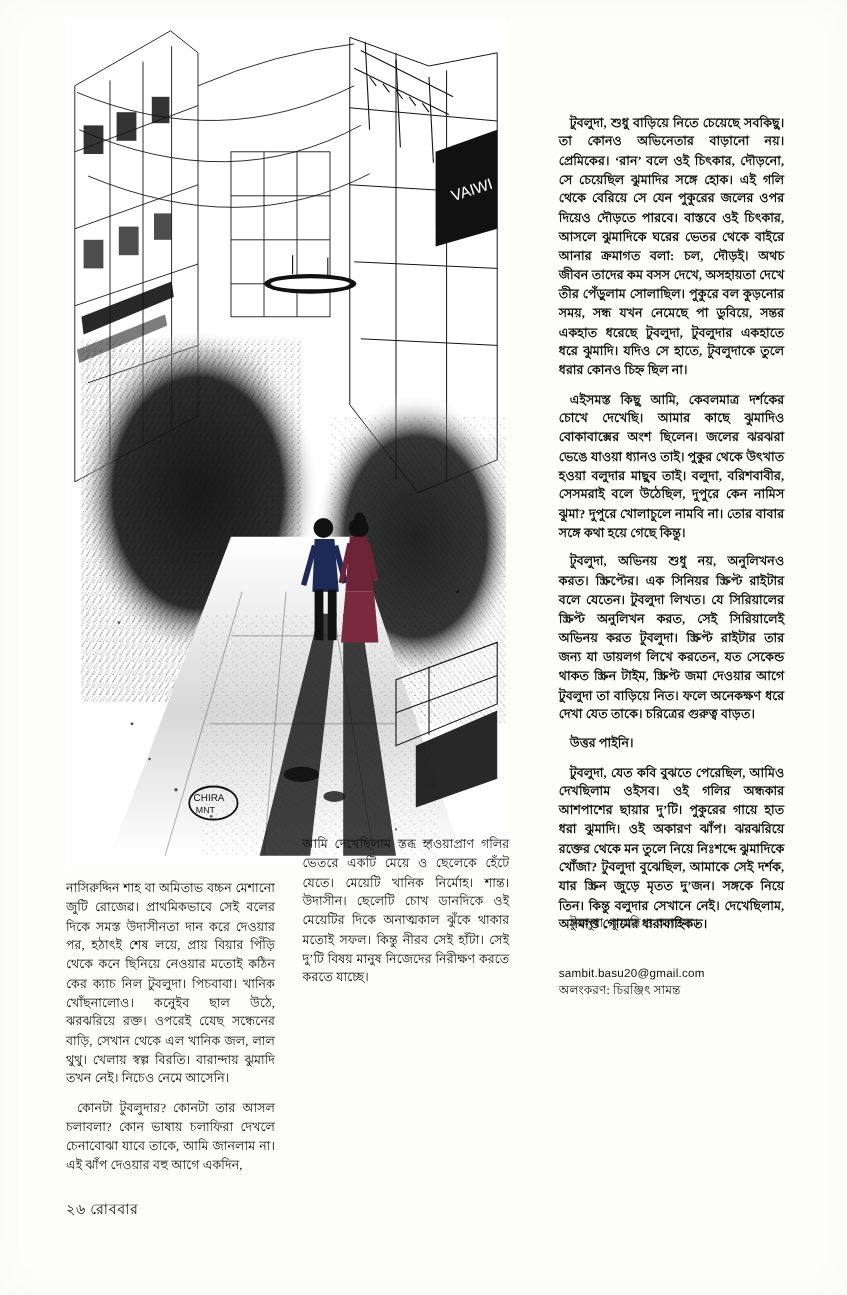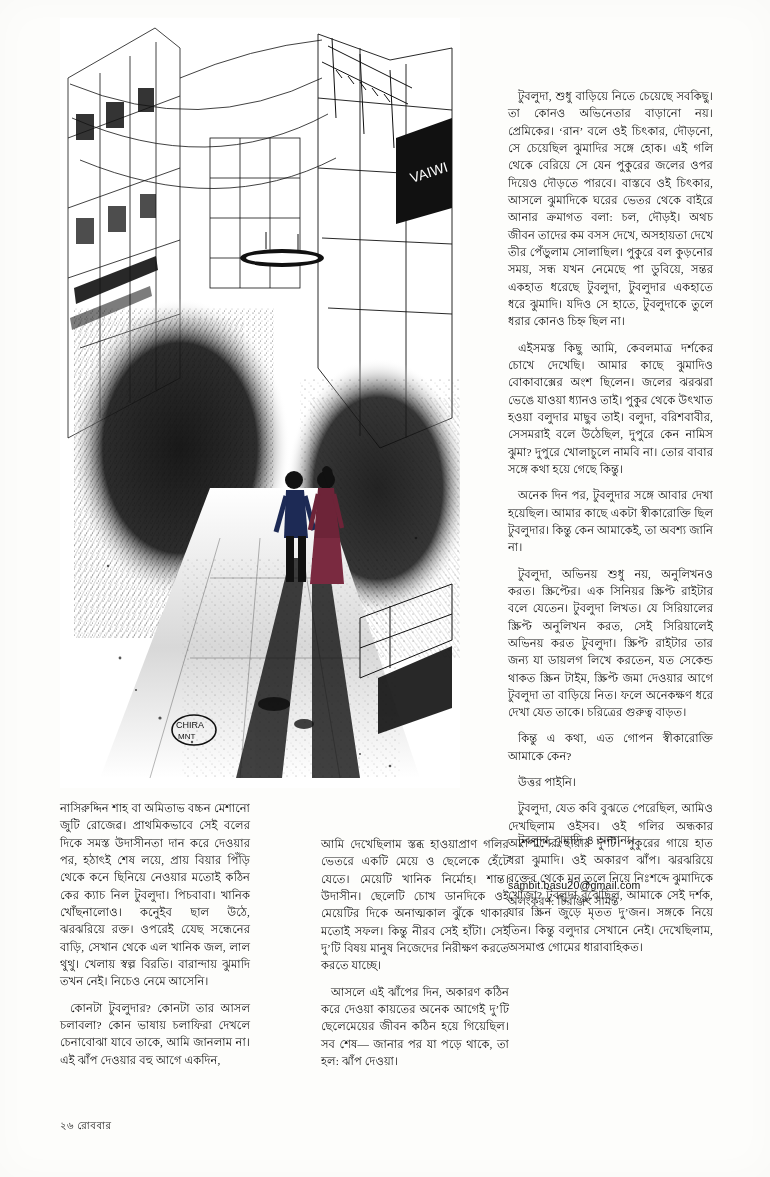--- a/index.html
+++ b/index.html
@@ -51,44 +51,45 @@
   }
   .col p {
     margin: 0 0 9px 0;
     text-indent: 10px;
   }
   .col p.noindent { text-indent: 0; }
 
   
   #col-right {
     left: 508px;
-    top: 88px;
+    top: 104px;
     width: 205px;
+    font-weight: bold;
   }
 
   
   #col-b1 { left: 60px;  top: 800px; width: 190px; }
-  #col-b2 { left: 275px; top: 836px; width: 188px; margin-left: 46px; }
+  #col-b2 { left: 275px; top: 760px; width: 188px; }
   #col-b3 { left: 508px; top: 832px; width: 205px; }
   .email {
     margin-top: 28px;
     font-family: "Liberation Sans", sans-serif;
     font-size: 10.6px;
     letter-spacing: 0.2px;
   }
   .credit {
     margin-top: 0;
     font-size: 11px;
   }
 
   .folio {
     position: absolute;
     left: 60px;
-    top: 1118px;
-    font-size: 10px;
+    top: 1090px;
+    font-size: 13px;
     letter-spacing: 0.6px;
     color: #111;
   }
 
   
   .paper-edge {
     position: absolute;
     inset: 0;
     pointer-events: none;
     box-shadow: inset 0 0 40px rgba(0,0,0,0.02);
@@ -275,35 +276,32 @@
     <svg width="60" height="40" viewBox="0 0 60 40">
       <ellipse cx="28" cy="20" rx="22" ry="15" fill="none" stroke="#111" stroke-width="1.6"></ellipse>
       <text x="10" y="18" font-family="Liberation Sans, sans-serif" font-size="9" fill="#111">CHIRA</text>
       <text x="12" y="29" font-family="Liberation Sans, sans-serif" font-size="8" fill="#111">MNT</text>
     </svg>
   </div>
 
   <div class="col" id="col-right">
     <p>টুবলুদা, শুধু বাড়িয়ে নিতে চেয়েছে সবকিছু। তা কোনও অভিনেতার বাড়ানো নয়। প্রেমিকের। ‘রান’ বলে ওই চিৎকার, দৌড়নো, সে চেয়েছিল ঝুমাদির সঙ্গে হোক। এই গলি থেকে বেরিয়ে সে যেন পুকুরের জলের ওপর দিয়েও দৌড়তে পারবে। বাস্তবে ওই চিৎকার, আসলে ঝুমাদিকে ঘরের ভেতর থেকে বাইরে আনার ক্রমাগত বলা: চল, দৌড়ই। অথচ জীবন তাদের কম বসস দেখে, অসহায়তা দেখে তীর পেঁড়ুলাম সোলাছিল। পুকুরে বল কুড়নোর সময়, সন্ধ যখন নেমেছে পা ডুবিয়ে, সন্তর একহাত ধরেছে টুবলুদা, টুবলুদার একহাতে ধরে ঝুমাদি। যদিও সে হাতে, টুবলুদাকে তুলে ধরার কোনও চিহ্ন ছিল না।</p>
     <p>এইসমস্ত কিছু আমি, কেবলমাত্র দর্শকের চোখে দেখেছি। আমার কাছে ঝুমাদিও বোকাবাক্সের অংশ ছিলেন। জলের ঝরঝরা ভেঙে যাওয়া ধ্যানও তাই। পুকুর থেকে উৎখাত হওয়া বলুদার মাছুব তাই। বলুদা, বরিশবাবীর, সেসমরাই বলে উঠেছিল, দুপুরে কেন নামিস ঝুমা? দুপুরে খোলাচুলে নামবি না। তোর বাবার সঙ্গে কথা হয়ে গেছে কিন্তু।</p>
-    <p>অনেক দিন পর, টুবলুদার সঙ্গে আবার দেখা হয়েছিল। আমার কাছে একটা স্বীকারোক্তি ছিল টুবলুদার। কিন্তু কেন আমাকেই, তা অবশ্য জানি না।</p>
     <p>টুবলুদা, অভিনয় শুধু নয়, অনুলিখনও করত। স্ক্রিপ্টের। এক সিনিয়র স্ক্রিপ্ট রাইটার বলে যেতেন। টুবলুদা লিখত। যে সিরিয়ালের স্ক্রিপ্ট অনুলিখন করত, সেই সিরিয়ালেই অভিনয় করত টুবলুদা। স্ক্রিপ্ট রাইটার তার জন্য যা ডায়লগ লিখে করতেন, যত সেকেন্ড থাকত স্ক্রিন টাইম, স্ক্রিপ্ট জমা দেওয়ার আগে টুবলুদা তা বাড়িয়ে নিত। ফলে অনেকক্ষণ ধরে দেখা যেত তাকে। চরিত্রের গুরুত্ব বাড়ত।</p>
-    <p>কিন্তু এ কথা, এত গোপন স্বীকারোক্তি আমাকে কেন?</p>
     <p>উত্তর পাইনি।</p>
     <p>টুবলুদা, যেত কবি বুঝতে পেরেছিল, আমিও দেখছিলাম ওইসব। ওই গলির অন্ধকার আশপাশের ছায়ার দু’টি। পুকুরের গায়ে হাত ধরা ঝুমাদি। ওই অকারণ ঝাঁপ। ঝরঝরিয়ে রক্তের থেকে মন তুলে নিয়ে নিঃশব্দে ঝুমাদিকে খোঁজা? টুবলুদা বুঝেছিল, আমাকে সেই দর্শক, যার স্ক্রিন জুড়ে মৃতত দু’জন। সঙ্গকে নিয়ে তিন। কিন্তু বলুদার সেখানে নেই। দেখেছিলাম, অসমাপ্ত গোমের ধারাবাহিকত।</p>
   </div>
 
   <div class="col" id="col-b1">
     <p class="noindent">নাসিরুদ্দিন শাহ বা অমিতাভ বচ্চন মেশানো জুটি রোজেৱ। প্রাথমিকভাবে সেই বলের দিকে সমস্ত উদাসীনতা দান করে দেওয়ার পর, হঠাৎই শেষ লয়ে, প্রায় বিয়ার পিঁড়ি থেকে কনে ছিনিয়ে নেওয়ার মতোই কঠিন কের ক্যাচ নিল টুবলুদা। পিচবাবা। খানিক খোঁছনালোও। কনুেইব ছাল উঠে, ঝরঝরিয়ে রক্ত। ওপরেই যেেছ সন্ধেনের বাড়ি, সেখান থেকে এল খানিক জল, লাল থুথু। খেলায় স্বল্প বিরতি। বারান্দায় ঝুমাদি তখন নেই। নিচেও নেমে আসেনি।</p>
     <p>কোনটা টুবলুদার? কোনটা তার আসল চলাবলা? কোন ভাষায় চলাফিরা দেখলে চেনাবোঝা যাবে তাকে, আমি জানলাম না। এই ঝাঁপ দেওয়ার বহু আগে একদিন,</p>
   </div>
 
   <div class="col" id="col-b2">
     <p class="noindent">আমি দেখেছিলাম স্তব্ধ হাওয়াপ্রাণ গলির ভেতরে একটি মেয়ে ও ছেলেকে হেঁটে যেতে। মেয়েটি খানিক নির্মোহ। শান্ত। উদাসীন। ছেলেটি চোখ ডানদিকে ওই মেয়েটির দিকে অনাত্মকাল ঝুঁকে থাকার মতোই সফল। কিন্তু নীরব সেই হাঁটা। সেই দু’টি বিষয় মানুষ নিজেদের নিরীক্ষণ করতে করতে যাচ্ছে।</p>
-    <p>আসলে এই ঝাঁপের দিন, অকারণ কঠিন করে দেওয়া কায়তের অনেক আগেই দু’টি ছেলেমেয়ের জীবন কঠিন হয়ে গিয়েছিল। সব শেষ— জানার পর যা পড়ে থাকে, তা হল: ঝাঁপ দেওয়া।</p>
   </div>
 
   <div class="col" id="col-b3">
     <p>টুবলুদা, ঝুমাদি ও অন্যান্য।</p>
     <div class="email">sambit.basu20@gmail.com</div>
     <div class="credit">অলংকরণ: চিরঞ্জিৎ সামন্ত</div>
   </div>
 
   <div class="folio">২৬ রোববার</div>
 

